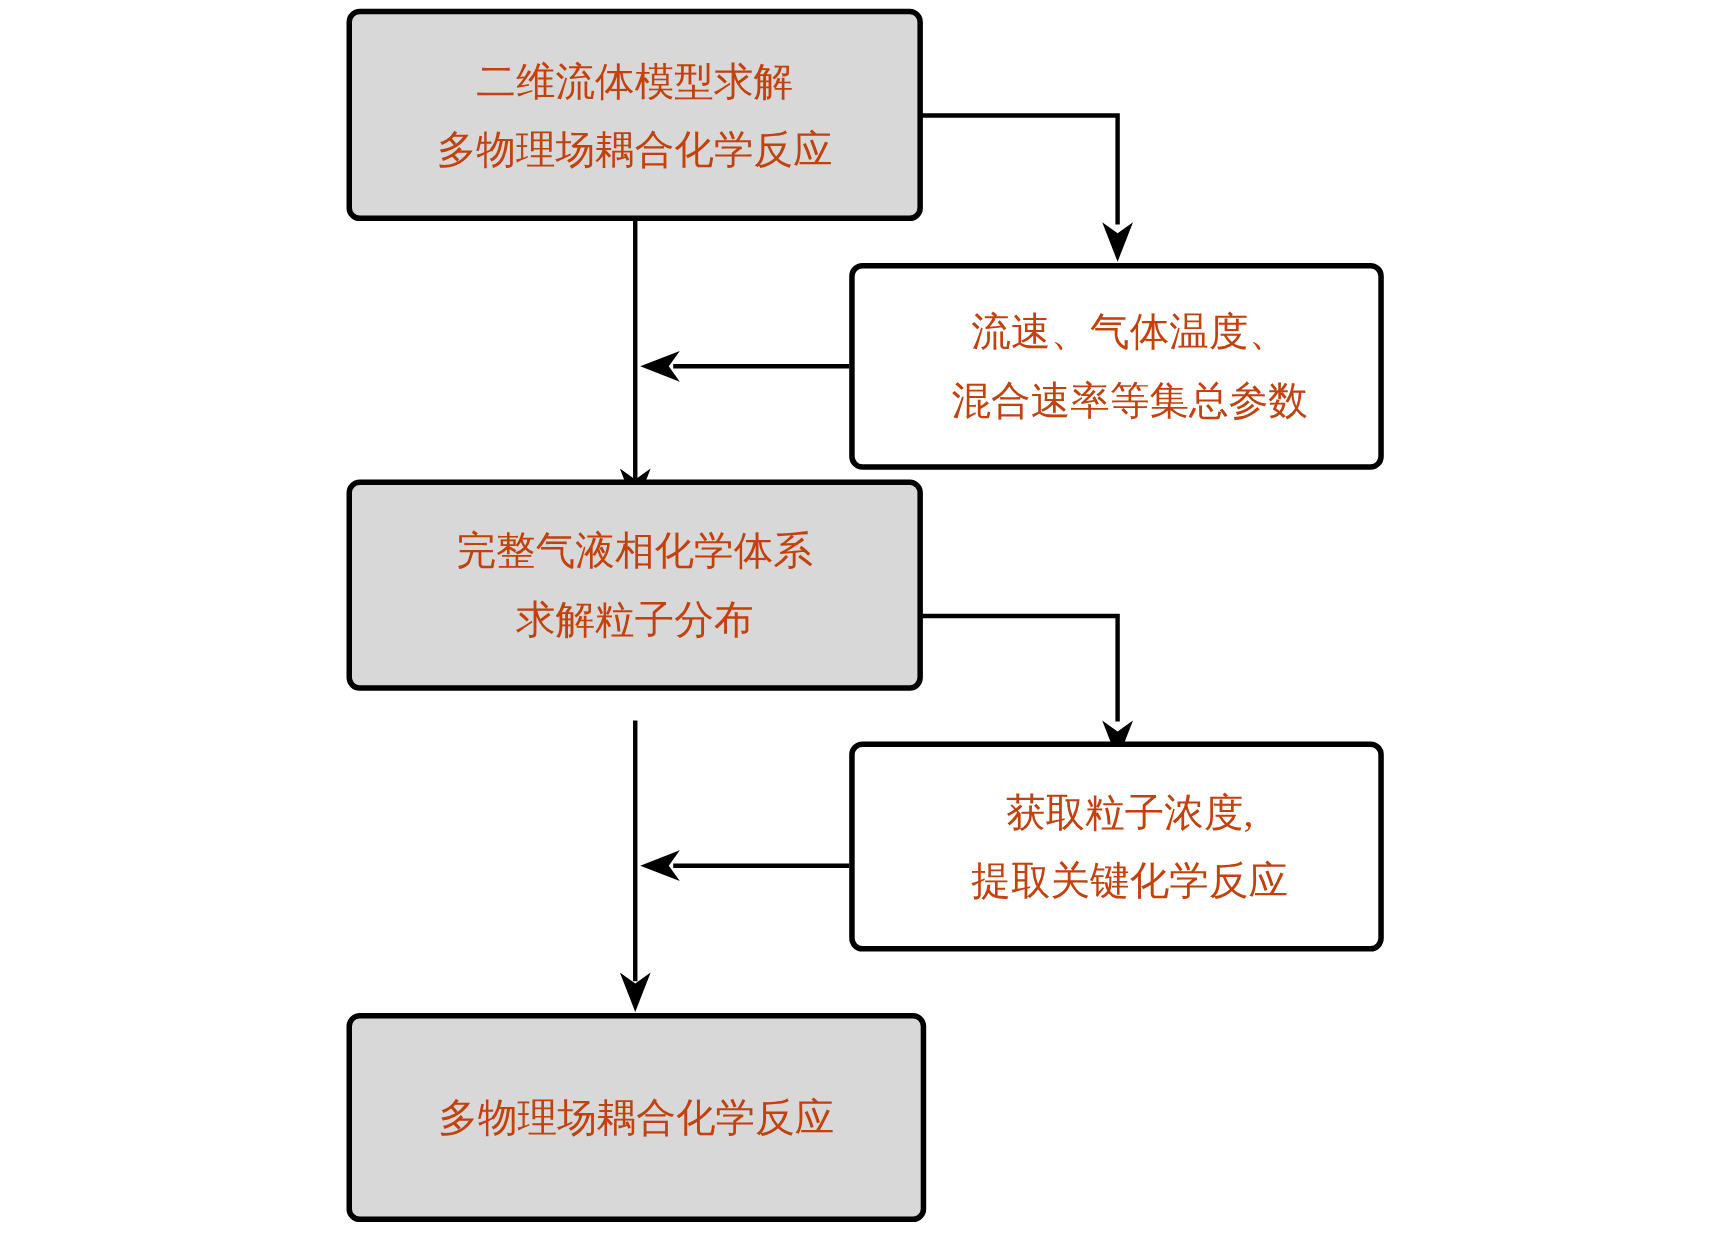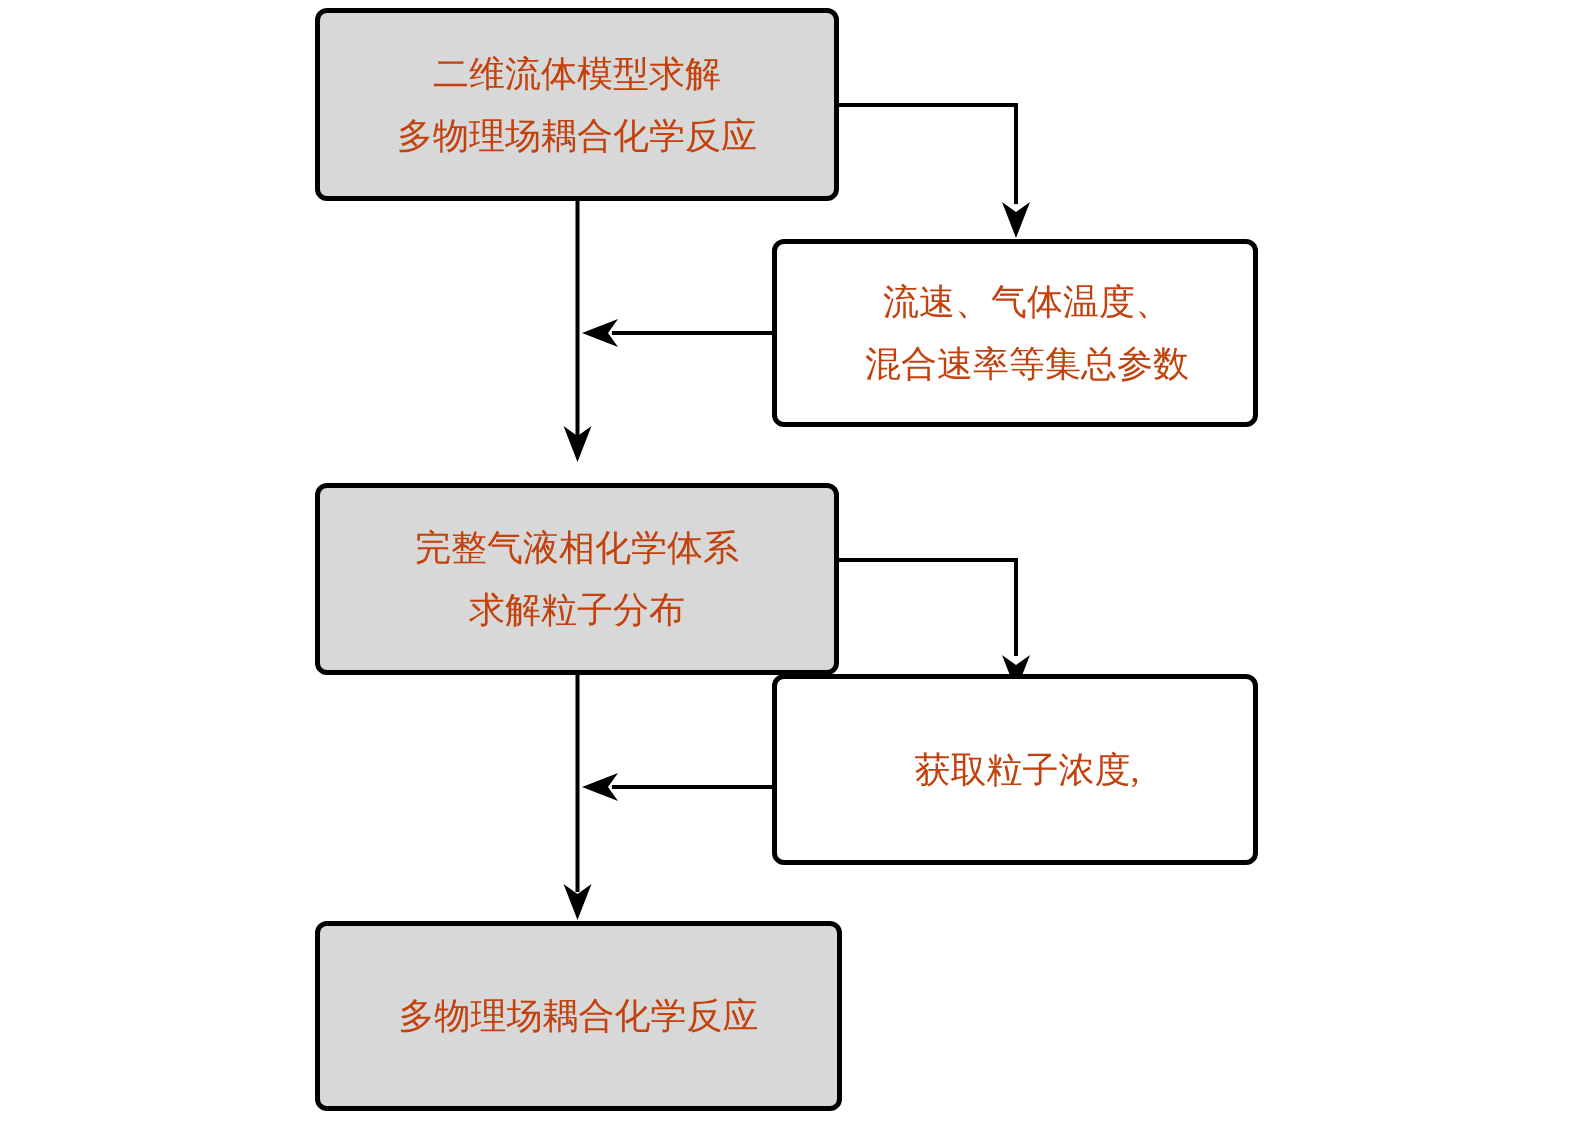--- a/index.html
+++ b/index.html
@@ -45,21 +45,21 @@
     color: #c2410c;
     font-size: 36px;
     line-height: 62px;
     white-space: nowrap;
   }
   .node.gray  { background: #d8d8d8; }
   .node.white { background: #ffffff; padding-left: 24px; }
 
   #node-fluid-model          { left: 315px; top: 8px;   width: 524px; height: 193px; }
   #node-lumped-parameters    { left: 772px; top: 239px; width: 486px; height: 188px; }
-  #node-global-model         { left: 315px; top: 483px; width: 524px; height: 192px; }
+  #node-global-model         { left: 315px; top: 436px; width: 524px; height: 192px; }
   #node-key-reactions        { left: 772px; top: 674px; width: 486px; height: 191px; }
   #node-particle-distribution{ left: 315px; top: 921px; width: 527px; height: 190px; gap: 48px; }
 </style>
 </head>
 <body>
 
 <div id="canvas">
 
   <svg id="connector-layer" viewBox="0 0 1575 1122" xmlns="http://www.w3.org/2000/svg">
 
@@ -92,19 +92,20 @@
     <div>混合速率等集总参数</div>
   </div>
 
   <div id="node-global-model" class="node gray">
     <div>完整气液相化学体系</div>
     <div>求解粒子分布</div>
   </div>
 
   <div id="node-key-reactions" class="node white">
     <div>获取粒子浓度,</div>
+    <div>提取关键化学反应</div>
   </div>
 
   <div id="node-particle-distribution" class="node gray">
     <div>多物理场耦合化学反应</div>
   </div>
 
 </div>
 
 </body></html>

